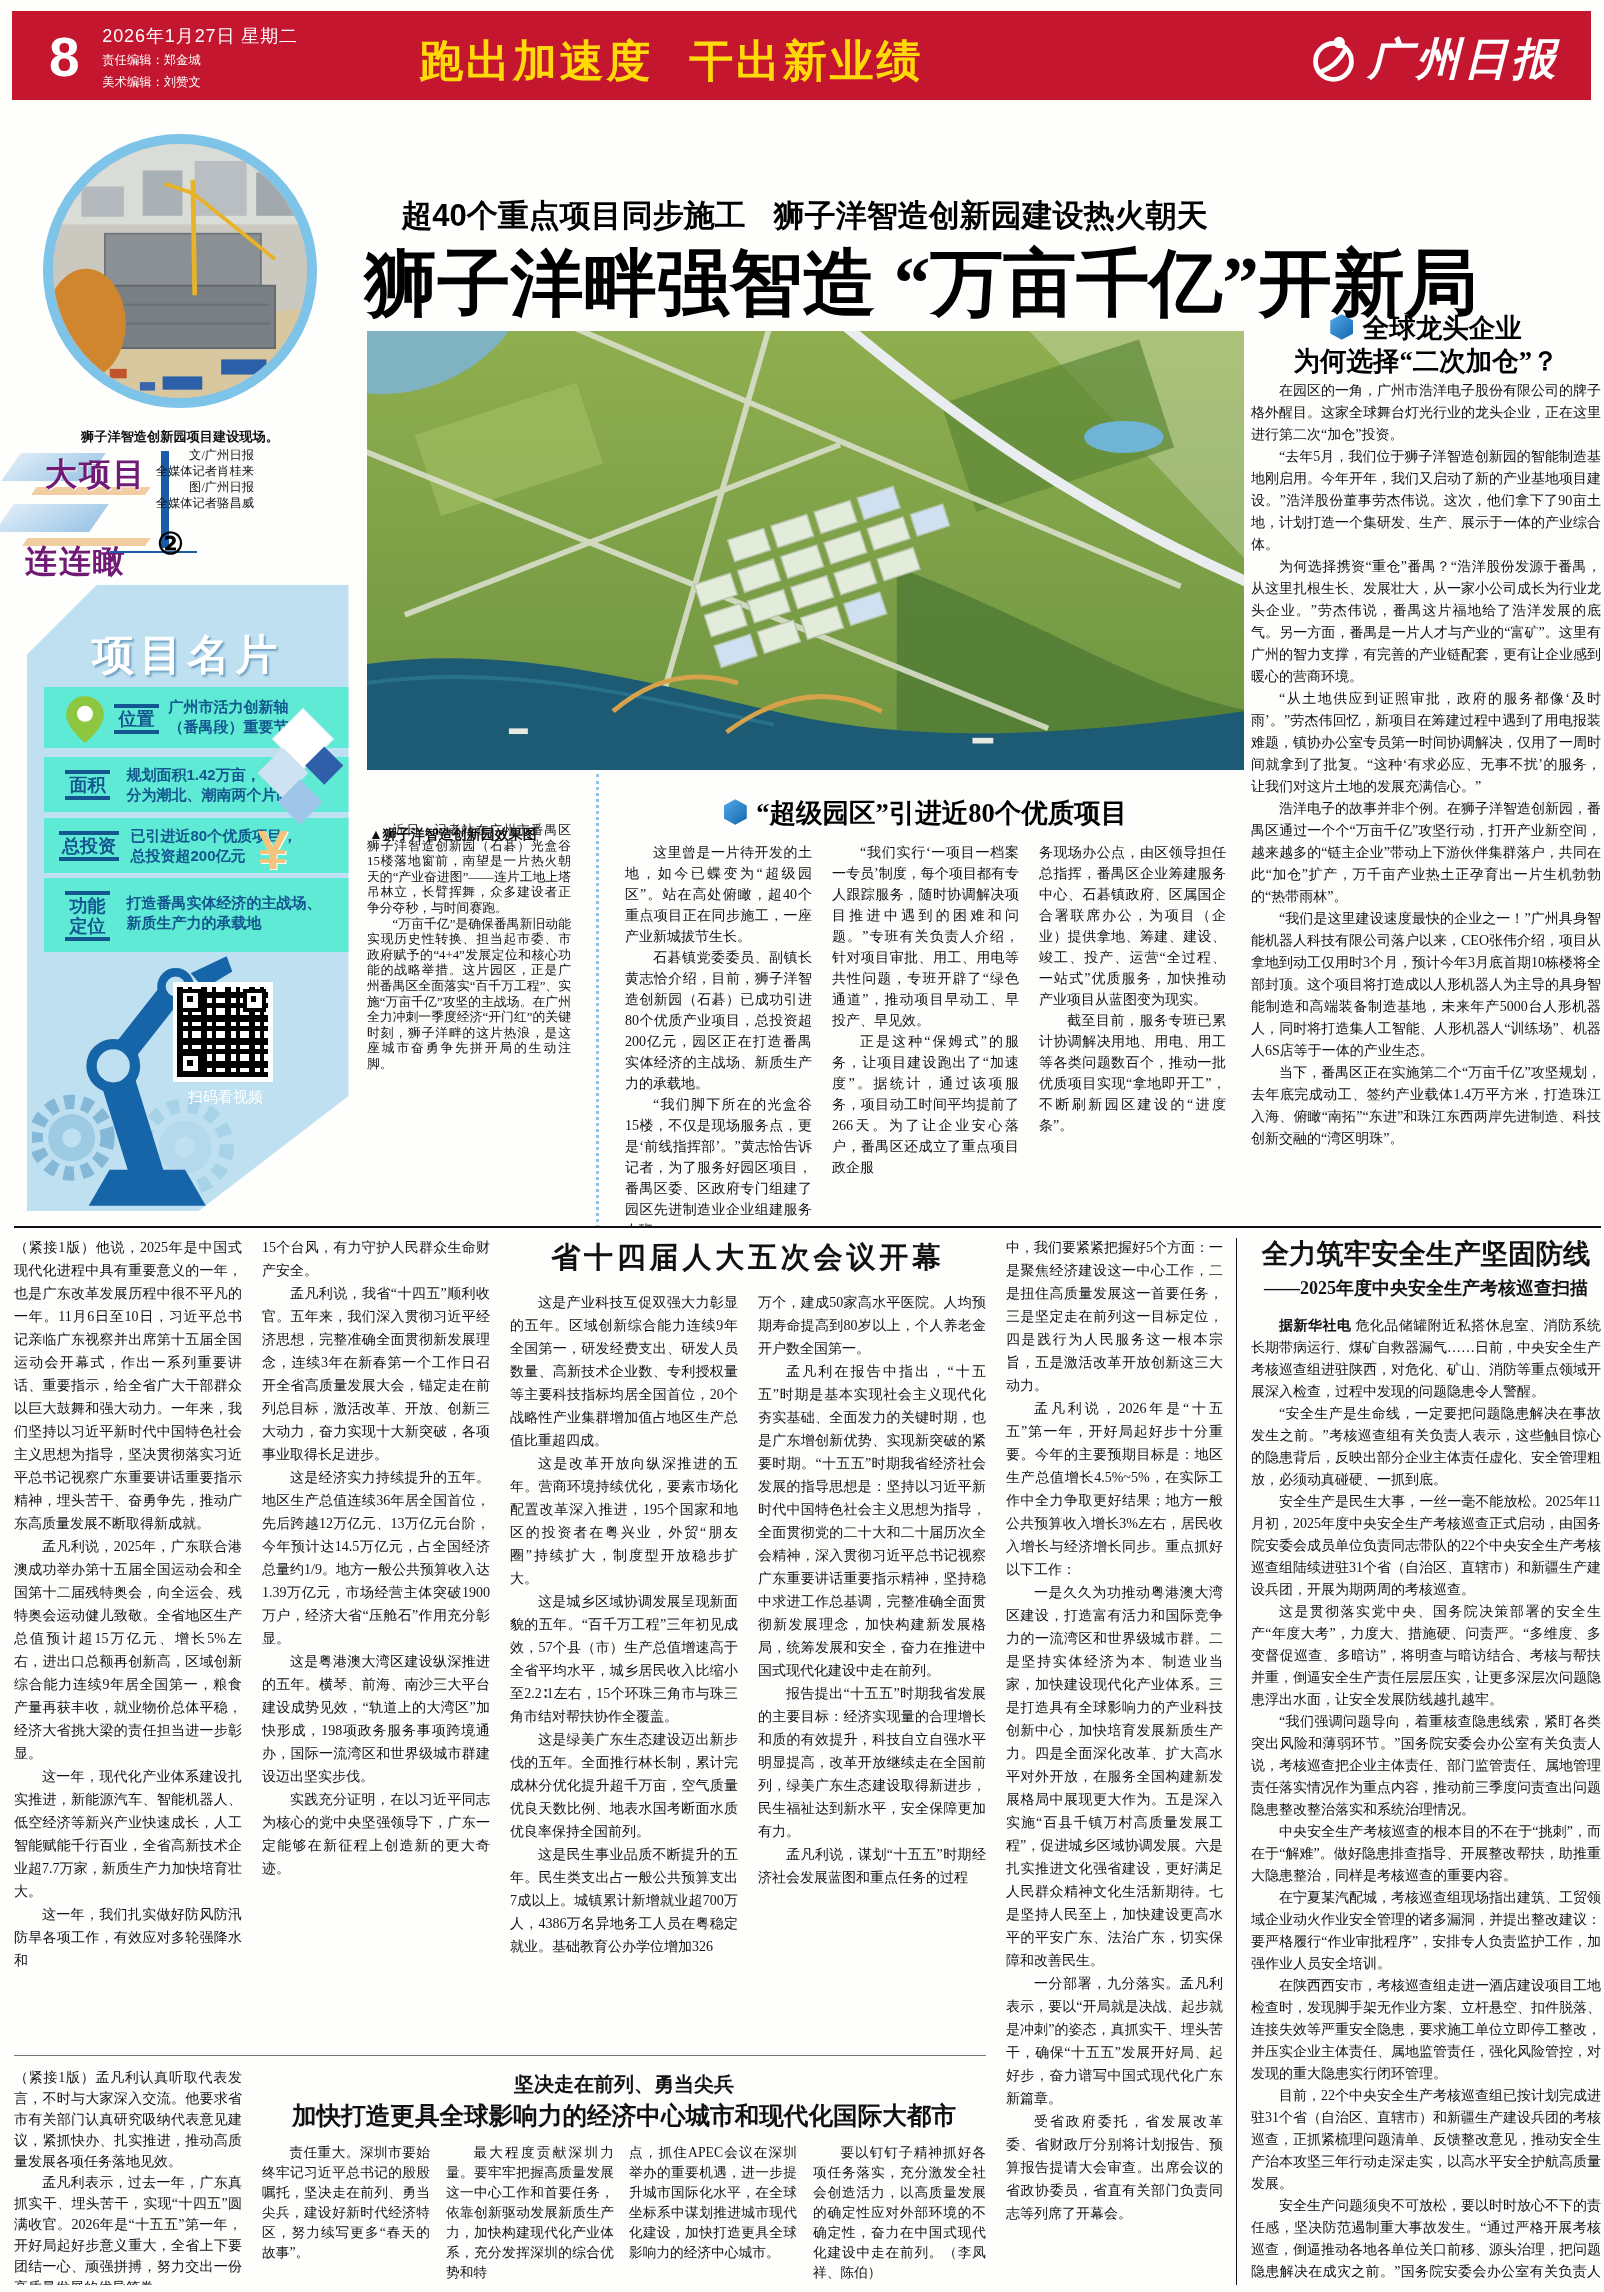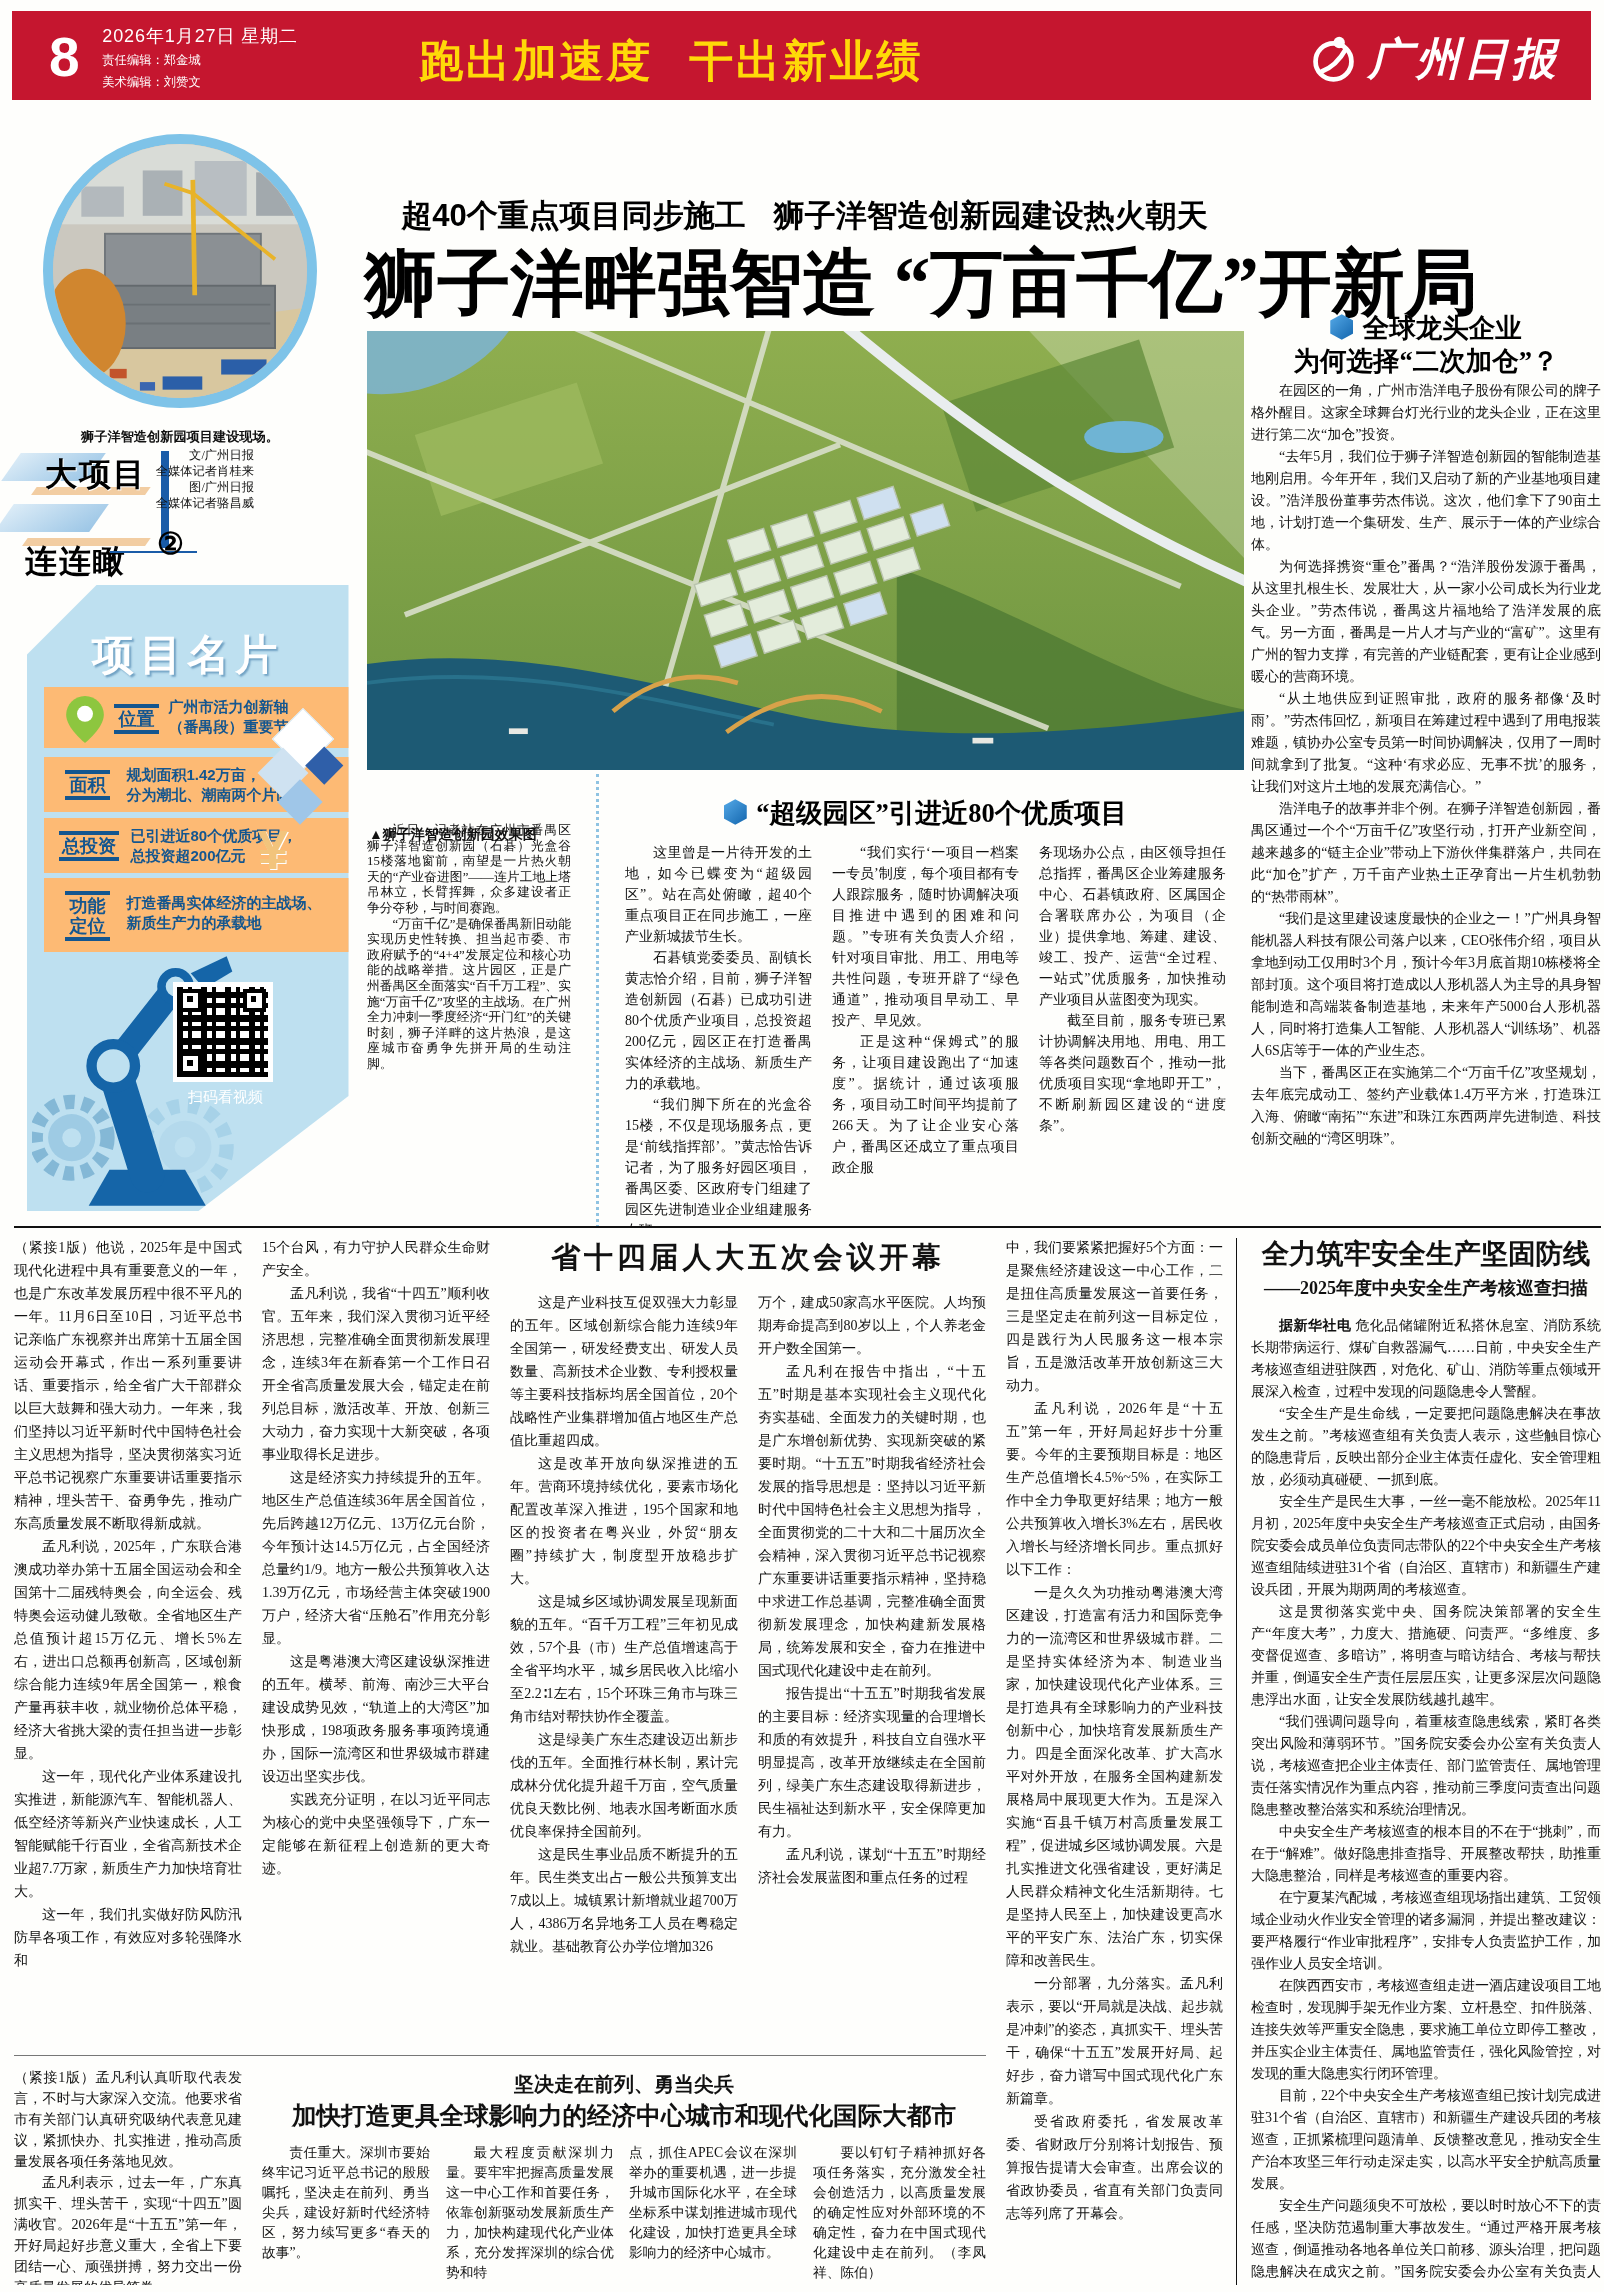--- a/index.html
+++ b/index.html
@@ -31,33 +31,33 @@
                border:10.4px solid #7ec3e8;box-sizing:border-box;overflow:hidden;background:#c9c6bd;}
   .circ-cap{left:38px;top:428px;width:284px;text-align:center;font-size:13.2px;font-weight:bold;
             font-family:"Liberation Sans",sans-serif;}
   
   .serieslogo{left:17px;top:445px;width:170px;height:123px;}
   .slg-rib{position:absolute;background:linear-gradient(135deg,#dcecf7,#9cc6e6);transform:skewX(-35deg);}
   .slg-r1{left:-5.7px;top:7.6px;width:85px;height:28px;}
   .slg-r2{left:-13.2px;top:59px;width:95px;height:28px;}
   .slg-peach{position:absolute;height:7.6px;background:#f2cda2;transform:skewX(-35deg);}
   .slg-line{position:absolute;font-family:"Liberation Sans",sans-serif;font-weight:900;
-            font-size:32px;color:#000000;text-shadow:0.9px 0.9px 0 #fff;letter-spacing:1.9px;white-space:nowrap;}
+            font-size:32px;color:#701a75;text-shadow:0.9px 0.9px 0 #fff;letter-spacing:1.9px;white-space:nowrap;}
   .slg-bar{position:absolute;left:144px;top:5.7px;width:7.6px;height:97px;background:#1a5ca8;}
   .slg-base{position:absolute;left:93px;top:106px;width:87px;height:1.9px;background:#1a5ca8;}
   .slg-num{position:absolute;left:140px;top:81px;font-size:30px;font-weight:bold;color:#000;}
   .credits{left:142px;top:447px;width:112px;text-align:right;font-size:12.3px;line-height:16px;
            font-family:"Liberation Serif",serif;}
   
   .card{left:26.5px;top:585px;width:322px;height:626px;background:#bee0f0;
         clip-path:polygon(70px 0,100% 0,100% 511px,172px 100%,0 100%,0 70px);}
   .card-title{position:absolute;left:0;top:42px;width:100%;text-align:center;
               font-family:"Liberation Sans",sans-serif;font-size:42px;font-weight:900;color:#fff;
               letter-spacing:5.7px;text-shadow:1.9px 1.9px 1.9px rgba(20,86,143,.45);}
-  .crow{position:absolute;left:17px;width:305px;background:#fdba74;
+  .crow{position:absolute;left:17px;width:305px;background:#5eead4;
         font-family:"Liberation Sans",sans-serif;color:#14568f;}
   .crow-loc{top:102px;height:61px;}
   .crow-area{top:172px;height:55px;}
   .crow-inv{top:233px;height:55px;}
   .crow-func{top:293px;height:74px;}
   .clabel{position:absolute;font-weight:900;font-size:18px;color:#14568f;
           border-top:4.7px solid #14568f;border-bottom:4.7px solid #14568f;padding:0.9px 0.9px;line-height:20px;
           font-family:"Liberation Sans",sans-serif;text-align:center;}
   .cval{position:absolute;font-size:15px;font-weight:bold;line-height:20px;color:#14568f;
         font-family:"Liberation Sans",sans-serif;}

